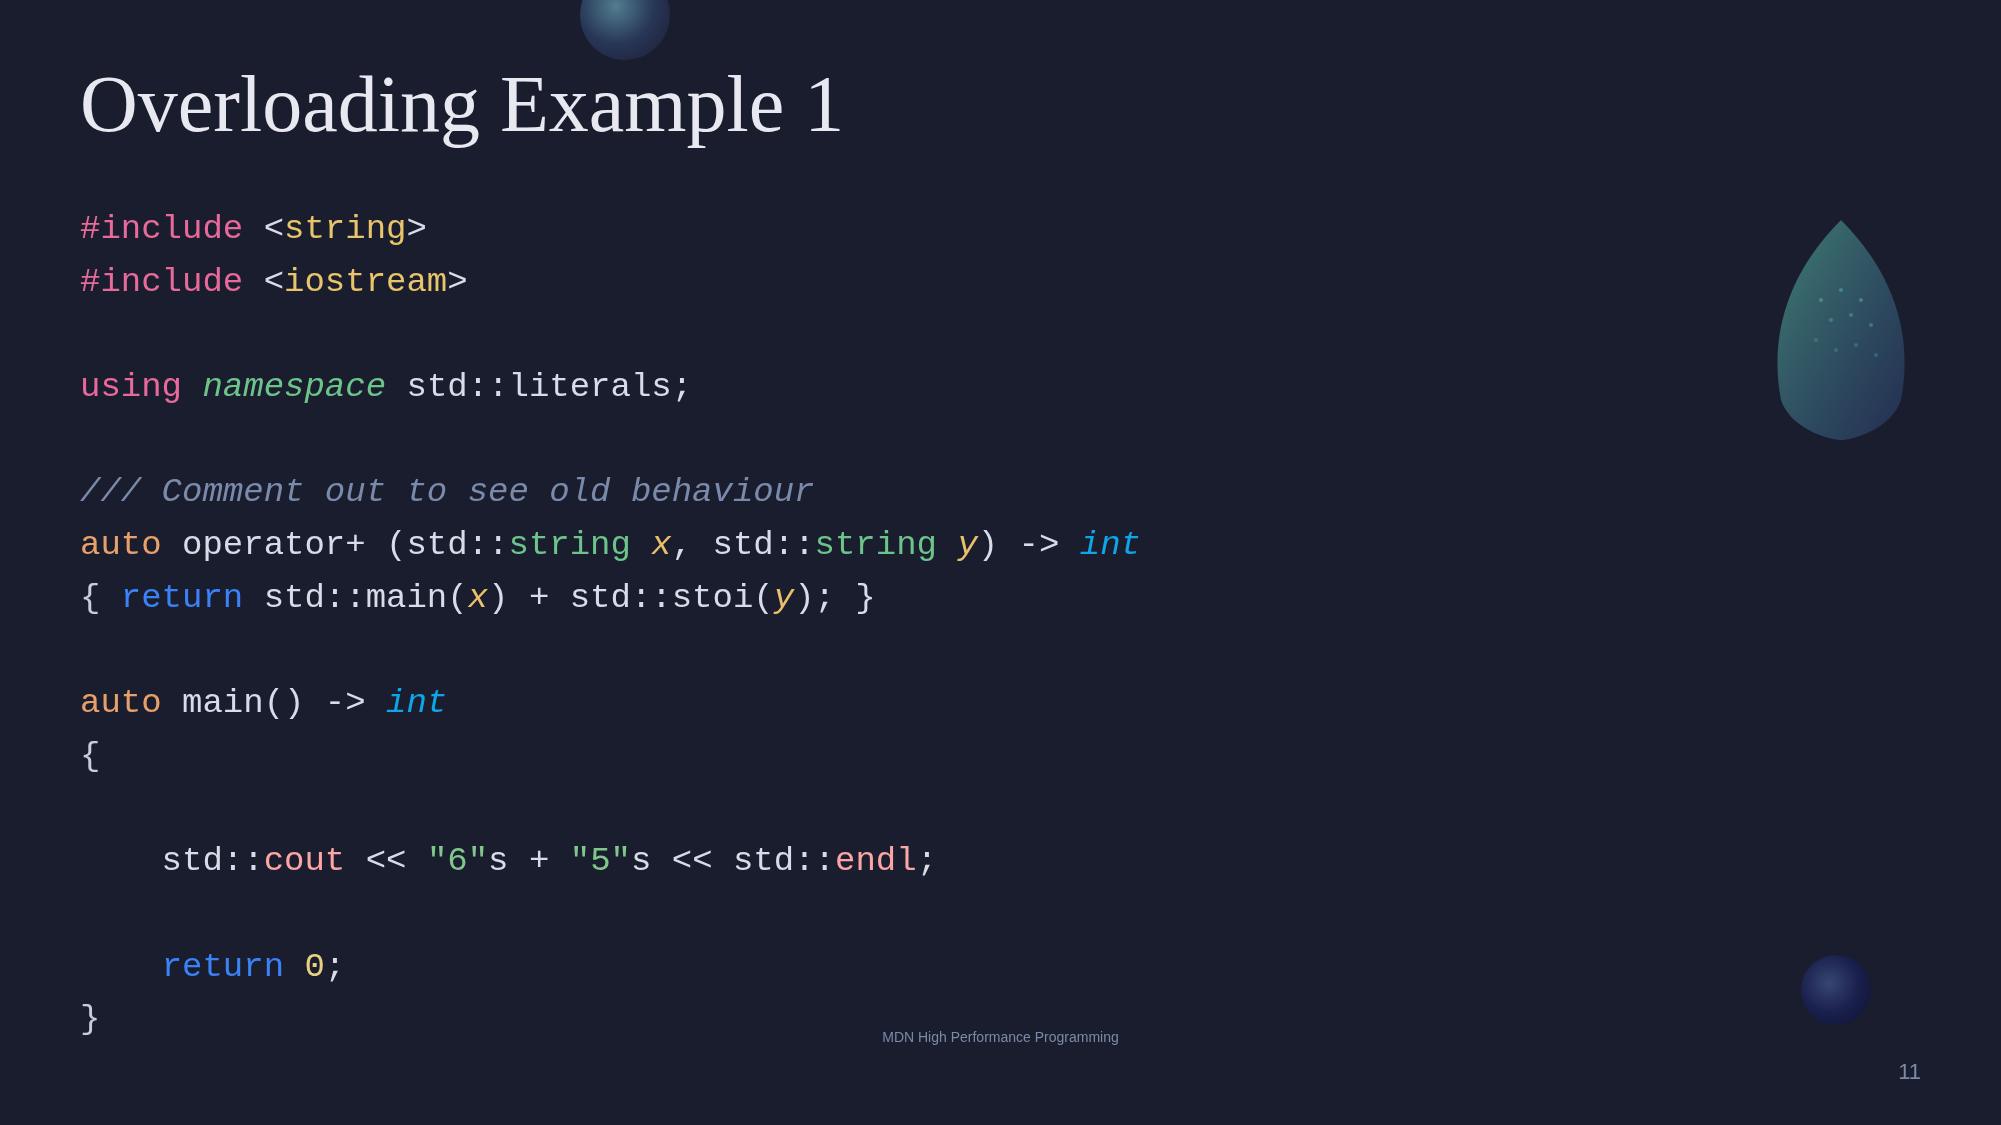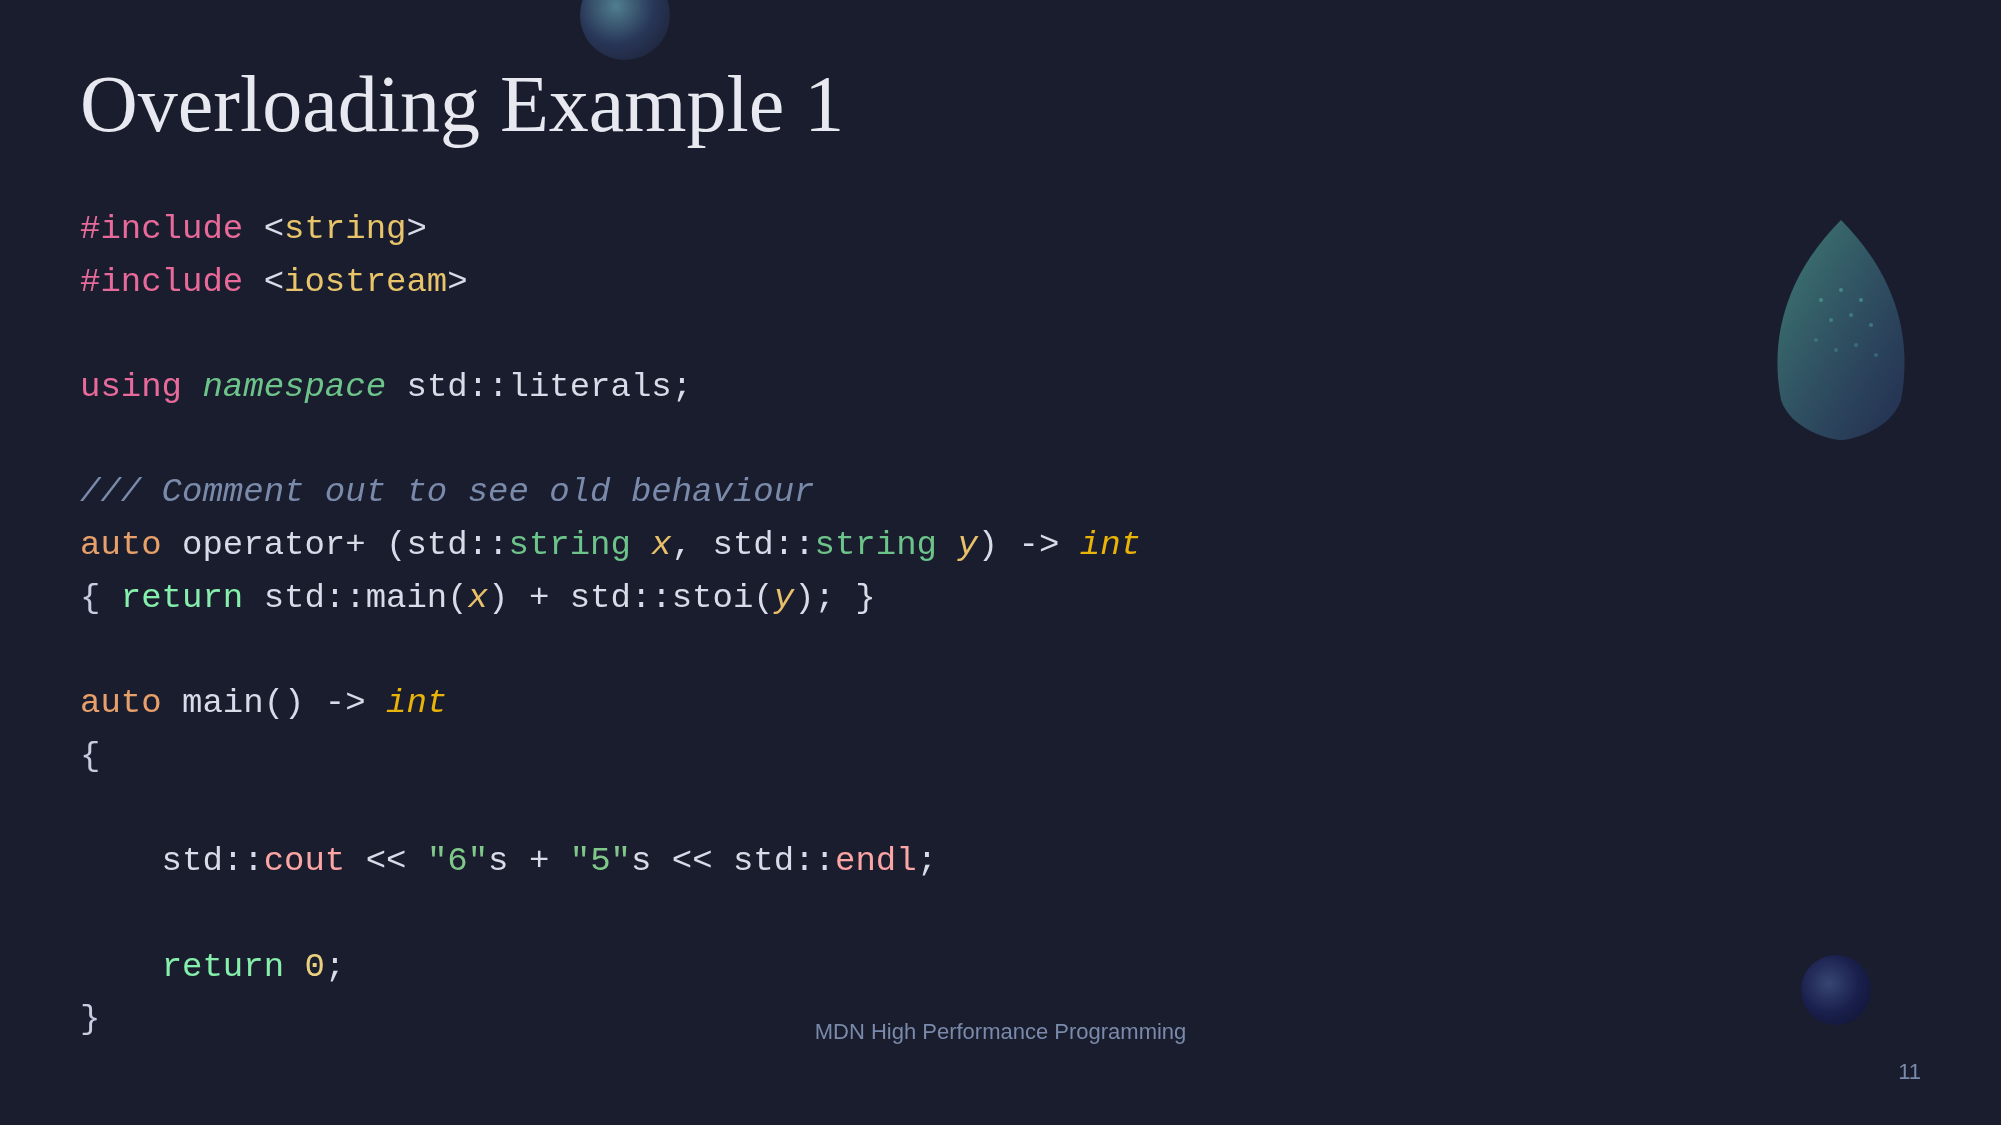--- a/index.html
+++ b/index.html
@@ -76,26 +76,26 @@
 
     .empty-line {
       display: block;
       height: 1.55em;
     }
 
     
     .c-pink { color: #e86a9a; }         
     .c-yellow { color: #e8c56a; }        
     .c-green { color: #6dc48a; }         
-    .c-blue { color: #86efac; }          
+    .c-blue { color: #3b82f6; }          
     .c-orange { color: #e8a06a; }        
     .c-teal { color: #fca5a5; }          
     .c-comment { color: #7a8aaa; font-style: italic; }  
     .c-italic-green { color: #6dc48a; font-style: italic; } 
-    .c-italic-int { color: #eab308; font-style: italic; margin-top: 36px; }   
+    .c-italic-int { color: #0ea5e9; font-style: italic; margin-top: 36px; }   
     .c-italic-xy { color: #e8c06a; font-style: italic; }    
     .c-white { color: #d8dce8; }
     .c-num { color: #e8d080; }           
     .c-str-green { color: #80c88a; }     
     .c-brace { color: #c8cce0; }
 
     
     .footer {
       position: absolute;
       bottom: 40px;
@@ -108,21 +108,21 @@
       font-family: 'Arial', sans-serif;
       font-size: 22px;
     }
 
     .footer-center {
       position: absolute;
       left: 50%;
       transform: translateX(-50%);
       bottom: 40px;
       color: #7a8aaa;
-      font-size: 22px;
+      font-size: 14px;
       font-family: 'Arial', sans-serif;
     }
   </style>
 </head>
 <body>
 
 <div class="slide">
 
   <div class="deco-circle-top"></div>
 

